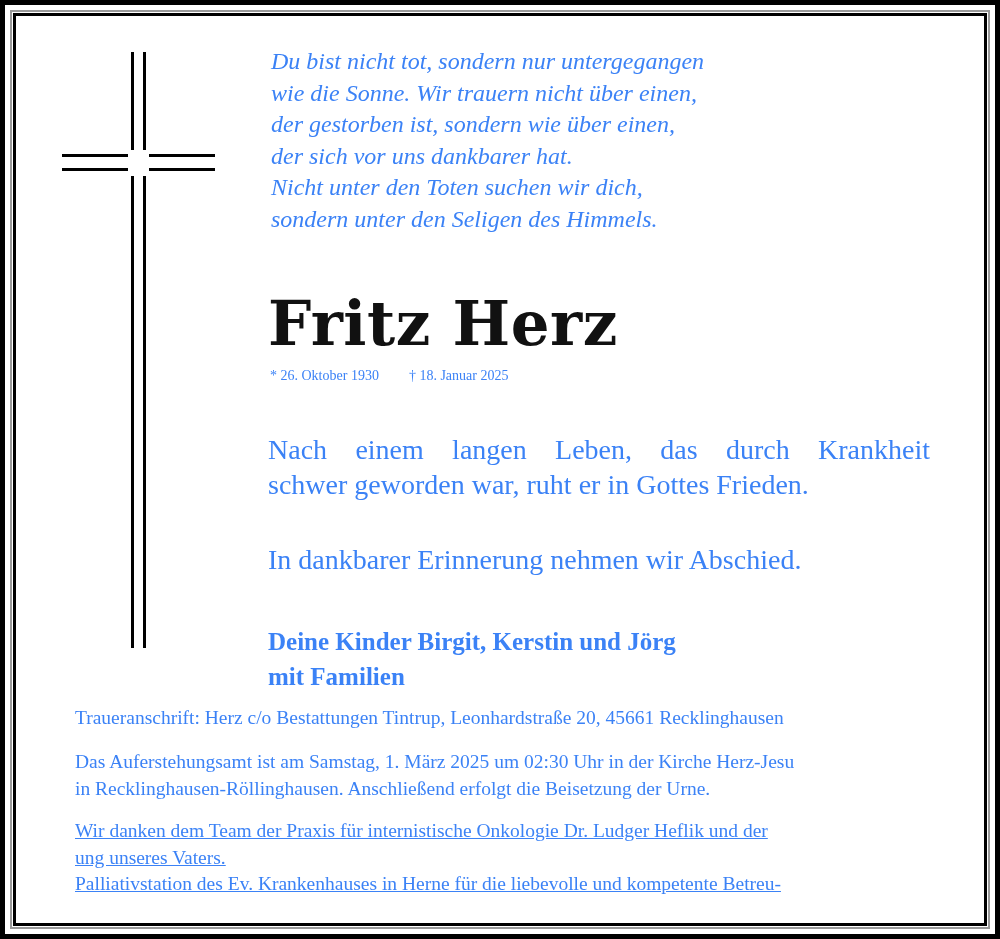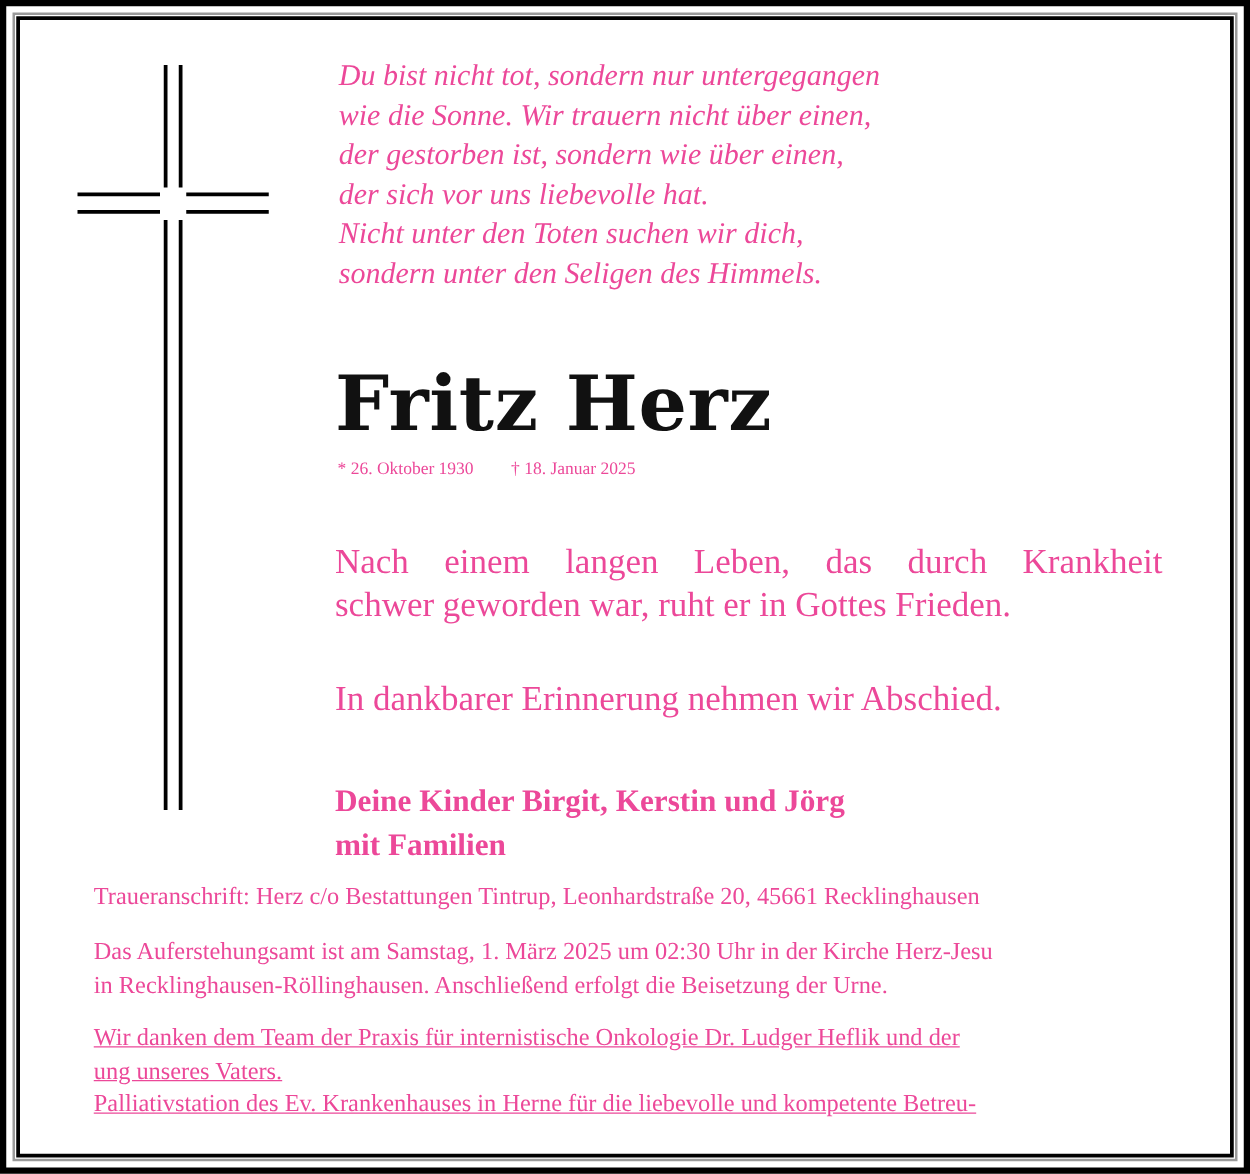--- a/index.html
+++ b/index.html
@@ -12,21 +12,21 @@
     position:absolute; left:8px; top:8px; right:8px; bottom:8px;
     box-sizing:border-box; border:3px solid #000;
   }
   .gapline {
     position:absolute; left:5px; top:5px; right:5px; bottom:5px;
     box-sizing:border-box; border:2px solid #9a9a9a;
   }
   .cross-v { position:absolute; top:52px; height:596px; width:3px; background:#000; }
   .cross-h { position:absolute; height:3px; width:66px; background:#000; }
   .serif { font-family:"DejaVu Serif", "Liberation Serif", serif; color:#111; }
-  .lib { font-family:"Liberation Serif", "DejaVu Serif", serif; color:#ec4899; }
+  .lib { font-family:"Liberation Serif", "DejaVu Serif", serif; color:#3b82f6; }
   .poem {
     position:absolute; left:271px; top:46px; width:560px;
     font-style:italic; font-size:24px; line-height:31.5px;
   }
   .poem div { white-space:nowrap; }
   .name {
     position:absolute; left:268px; top:290px;
     font-weight:bold; font-size:61px; line-height:68px; letter-spacing:0.5px;
   }
   .dates {
@@ -65,21 +65,21 @@
   <div class="cross-h" style="left:149px; top:154px;"></div>
   <div class="cross-h" style="left:149px; top:168px;"></div>
 
   <div style="position:absolute; left:128px; top:150px; width:20px; height:26px; background:#fff;"></div>
 </div>
 
 <div class="poem lib">
   <div>Du bist nicht tot, sondern nur untergegangen</div>
   <div>wie die Sonne. Wir trauern nicht über einen,</div>
   <div>der gestorben ist, sondern wie über einen,</div>
-  <div>der sich vor uns liebevolle hat.</div>
+  <div>der sich vor uns dankbarer hat.</div>
   <div>Nicht unter den Toten suchen wir dich,</div>
   <div>sondern unter den Seligen des Himmels.</div>
 </div>
 
 <div class="name serif">Fritz Herz</div>
 
 <div class="dates lib">
   <span>* 26. Oktober 1930</span><span class="gap"></span><span>† 18. Januar 2025</span>
 </div>
 

